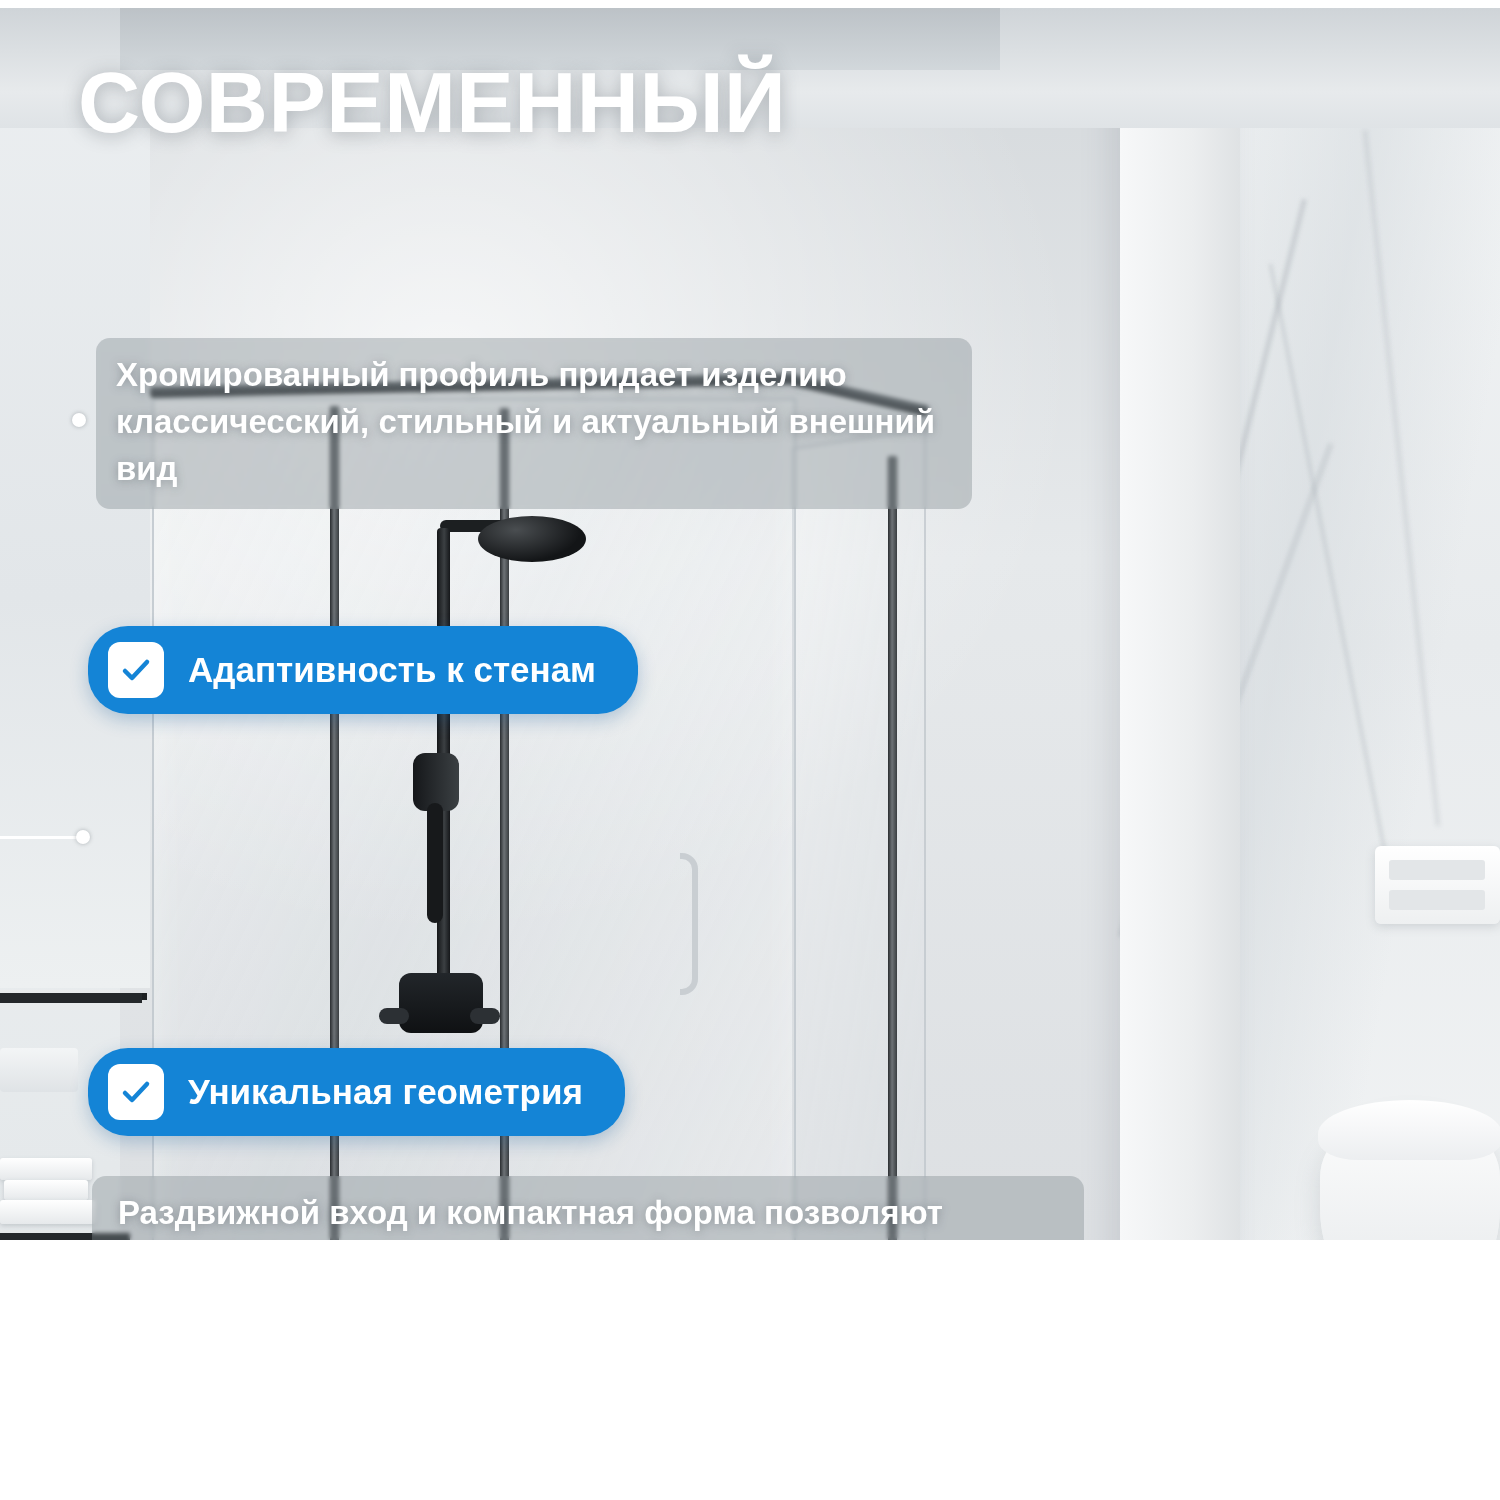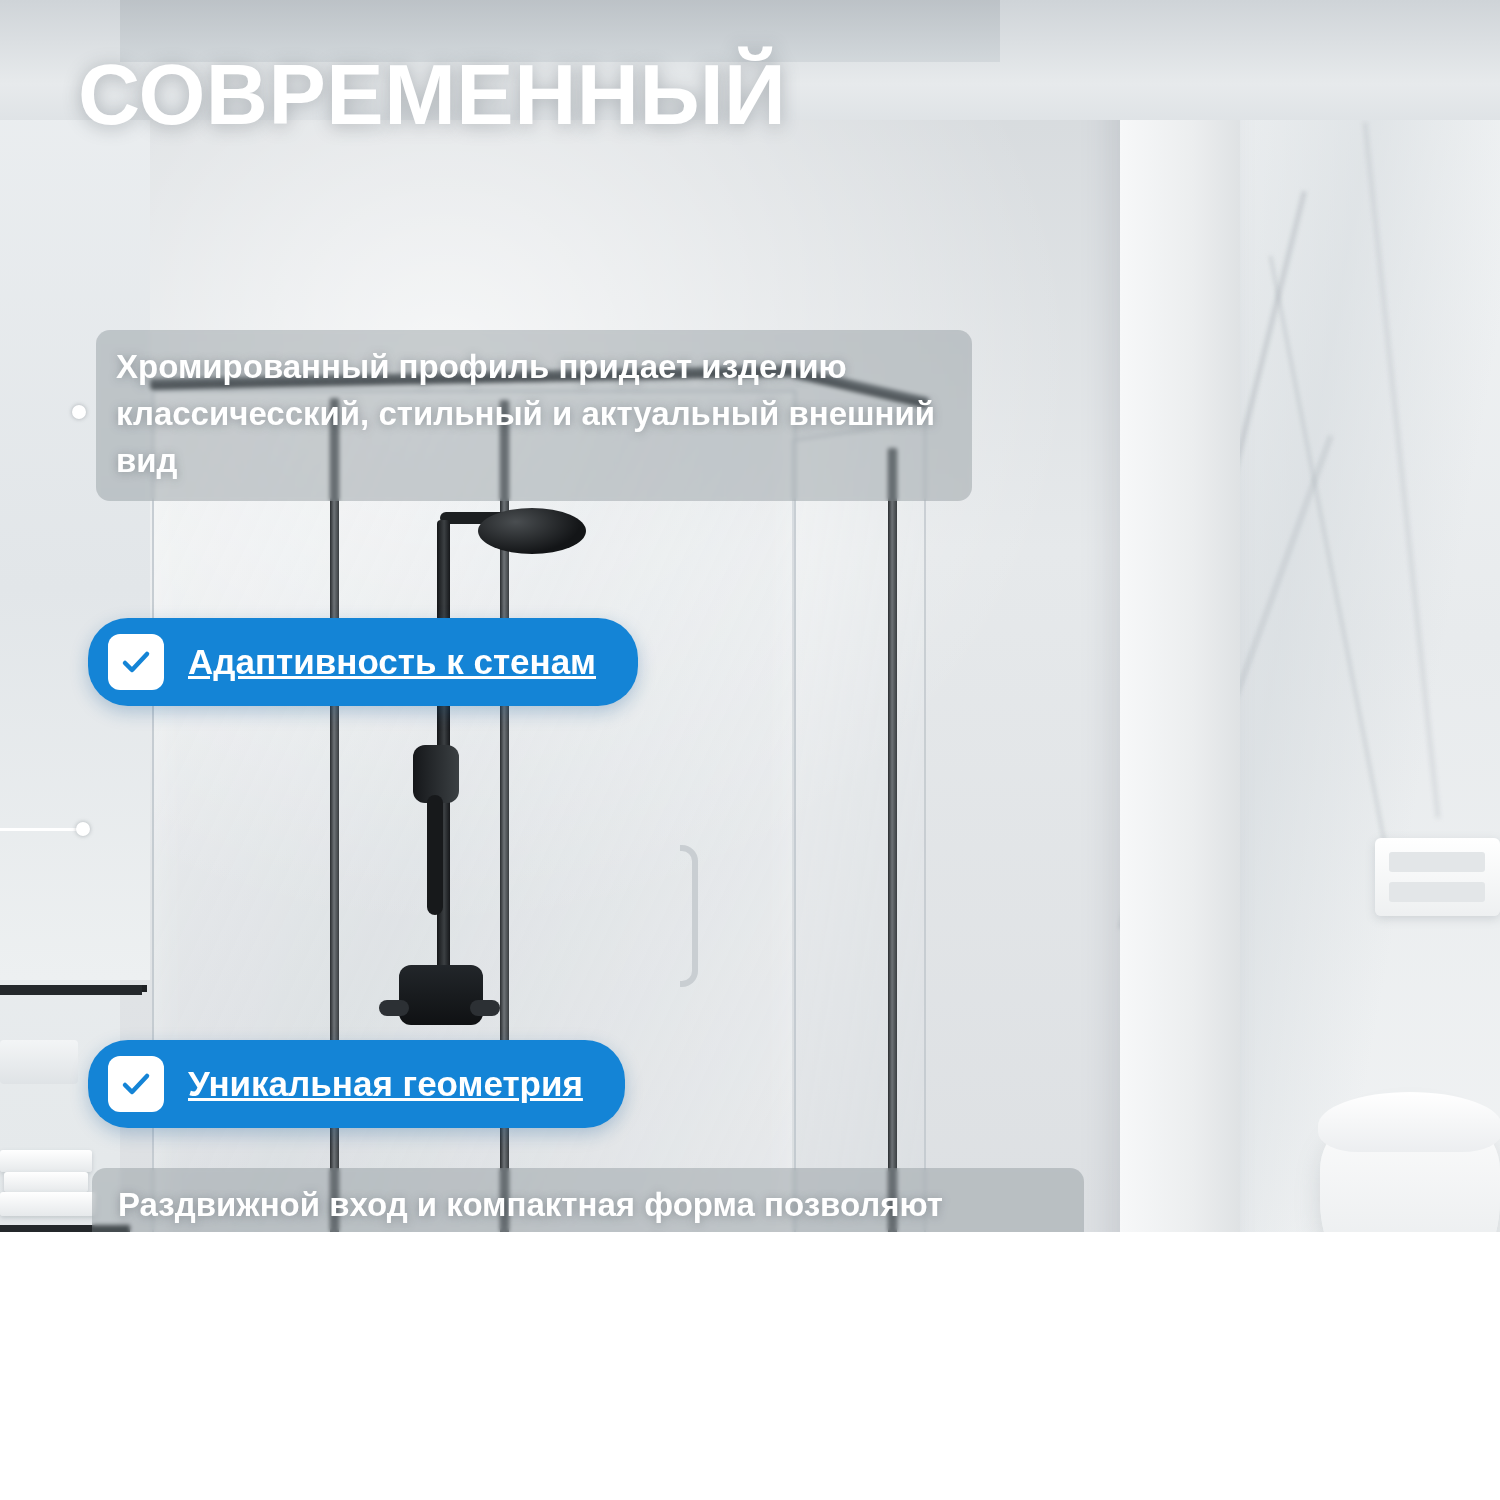--- a/index.html
+++ b/index.html
@@ -7,20 +7,21 @@
     padding: 0;
     background: #ffffff;
   }
   #page {
     position: relative;
     width: 1500px;
     height: 1232px;
     overflow: hidden;
     font-family: "Liberation Sans", sans-serif;
     background: #e9ecee;
+    margin-top: 8px;
   }
 
   
   .photo {
     position: absolute;
     inset: 0;
     overflow: hidden;
     background:
       
       radial-gradient(120% 90% at 40% 20%, rgba(255,255,255,0.55), rgba(255,255,255,0) 60%),
@@ -346,21 +347,20 @@
     padding: 16px 42px 16px 20px;
     box-shadow: 0 6px 18px rgba(20,90,150,.28);
   }
   .chip.chip1 { left: 88px; top: 618px; }
   .chip.chip2 { left: 88px; top: 1040px; }
   .chip-label {
     color: #ffffff;
     font-size: 35px;
     font-weight: bold;
     white-space: nowrap;
-    text-decoration: underline;
   }
   .chip-check {
     width: 56px; height: 56px;
     border-radius: 12px;
     background: #ffffff;
     display: flex;
     align-items: center;
     justify-content: center;
     flex: 0 0 auto;
   }

